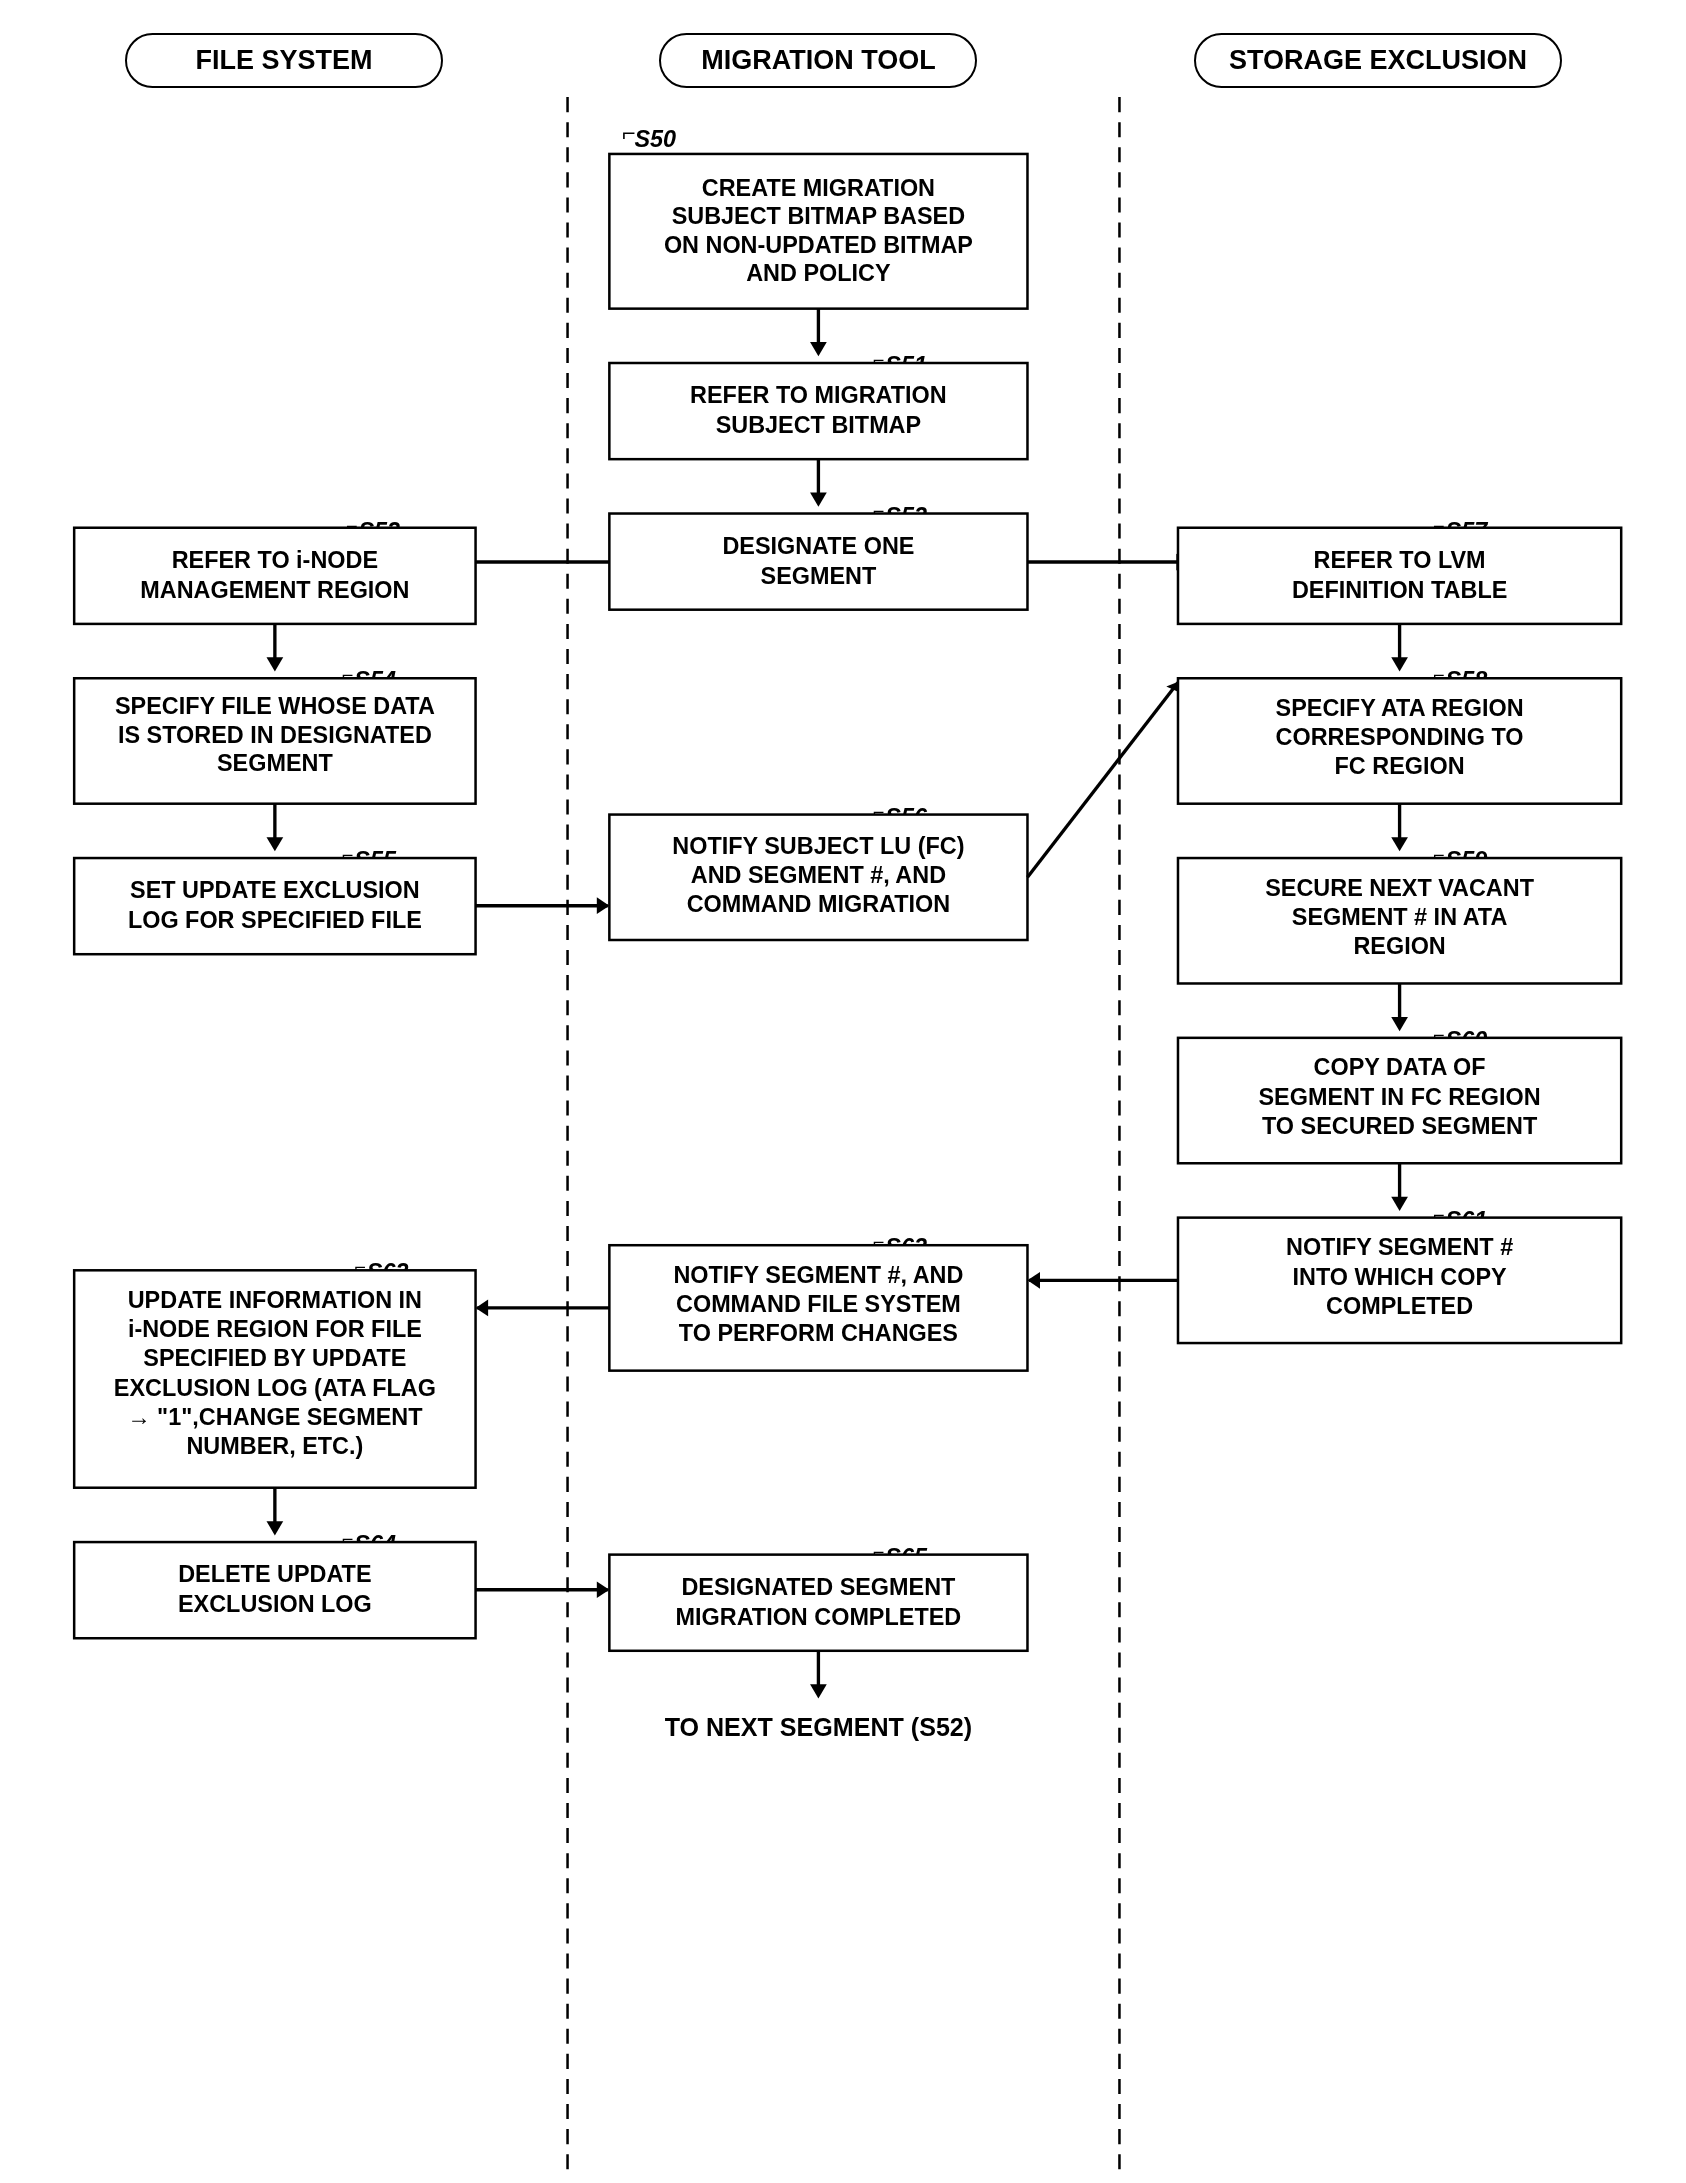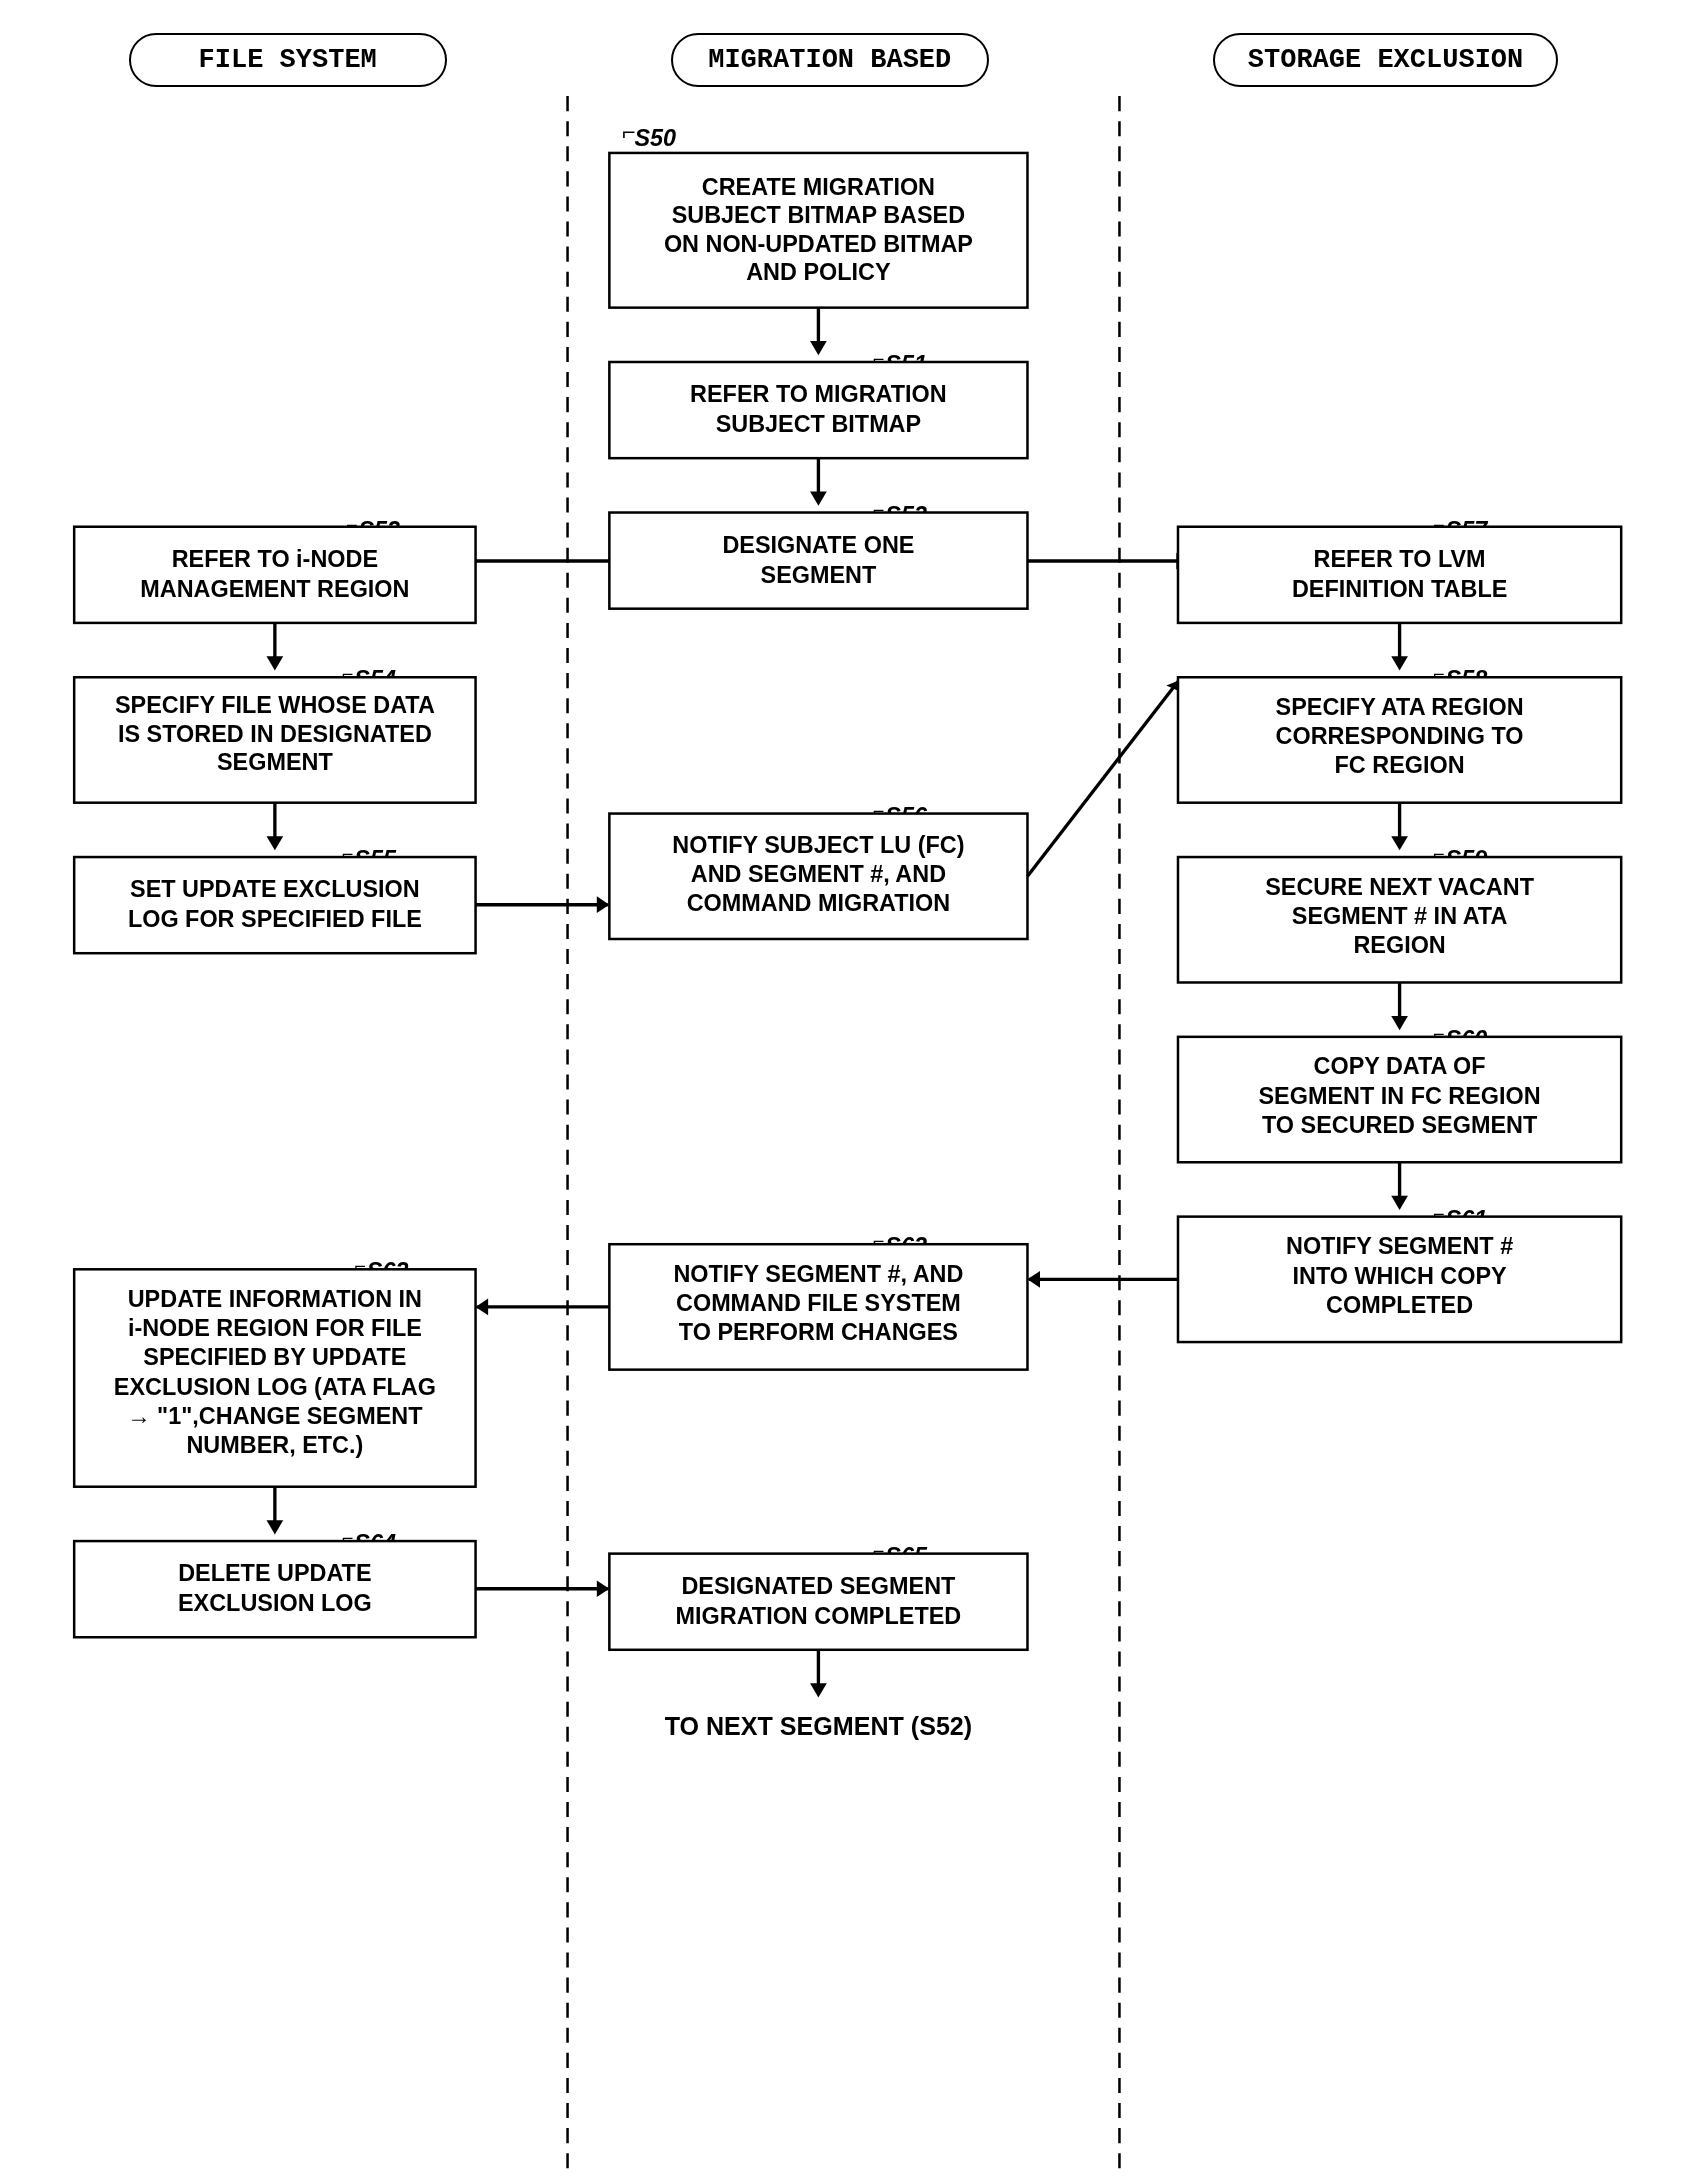--- a/index.html
+++ b/index.html
@@ -34,34 +34,33 @@
       align-items: center;
       justify-content: center;
       border: 2.5px solid #000;
       border-radius: 42px;
       padding: 10px 33px;
       font-size: 27px;
       font-weight: bold;
       background: #fff;
       min-width: 318px;
       text-align: center;
-      font-family: Liberation Mono, monospace;
     }
   </style>
 </head>
 <body>
 
 <div class="diagram-container">
 
   <div class="columns-header">
     <div class="col-header">
       <span>FILE SYSTEM</span>
     </div>
     <div class="col-header">
-      <span>MIGRATION BASED</span>
+      <span>MIGRATION TOOL</span>
     </div>
     <div class="col-header">
       <span>STORAGE EXCLUSION</span>
     </div>
   </div>
 
   <svg width="1639" height="2074" style="display:block; margin: 0 auto;" xmlns="http://www.w3.org/2000/svg" viewBox="0 0 1960 2480">
 
     <line x1="650" y1="0" x2="650" y2="2480" stroke="#000" stroke-width="3" stroke-dasharray="18,12"></line>
     <line x1="1310" y1="0" x2="1310" y2="2480" stroke="#000" stroke-width="3" stroke-dasharray="18,12"></line>

